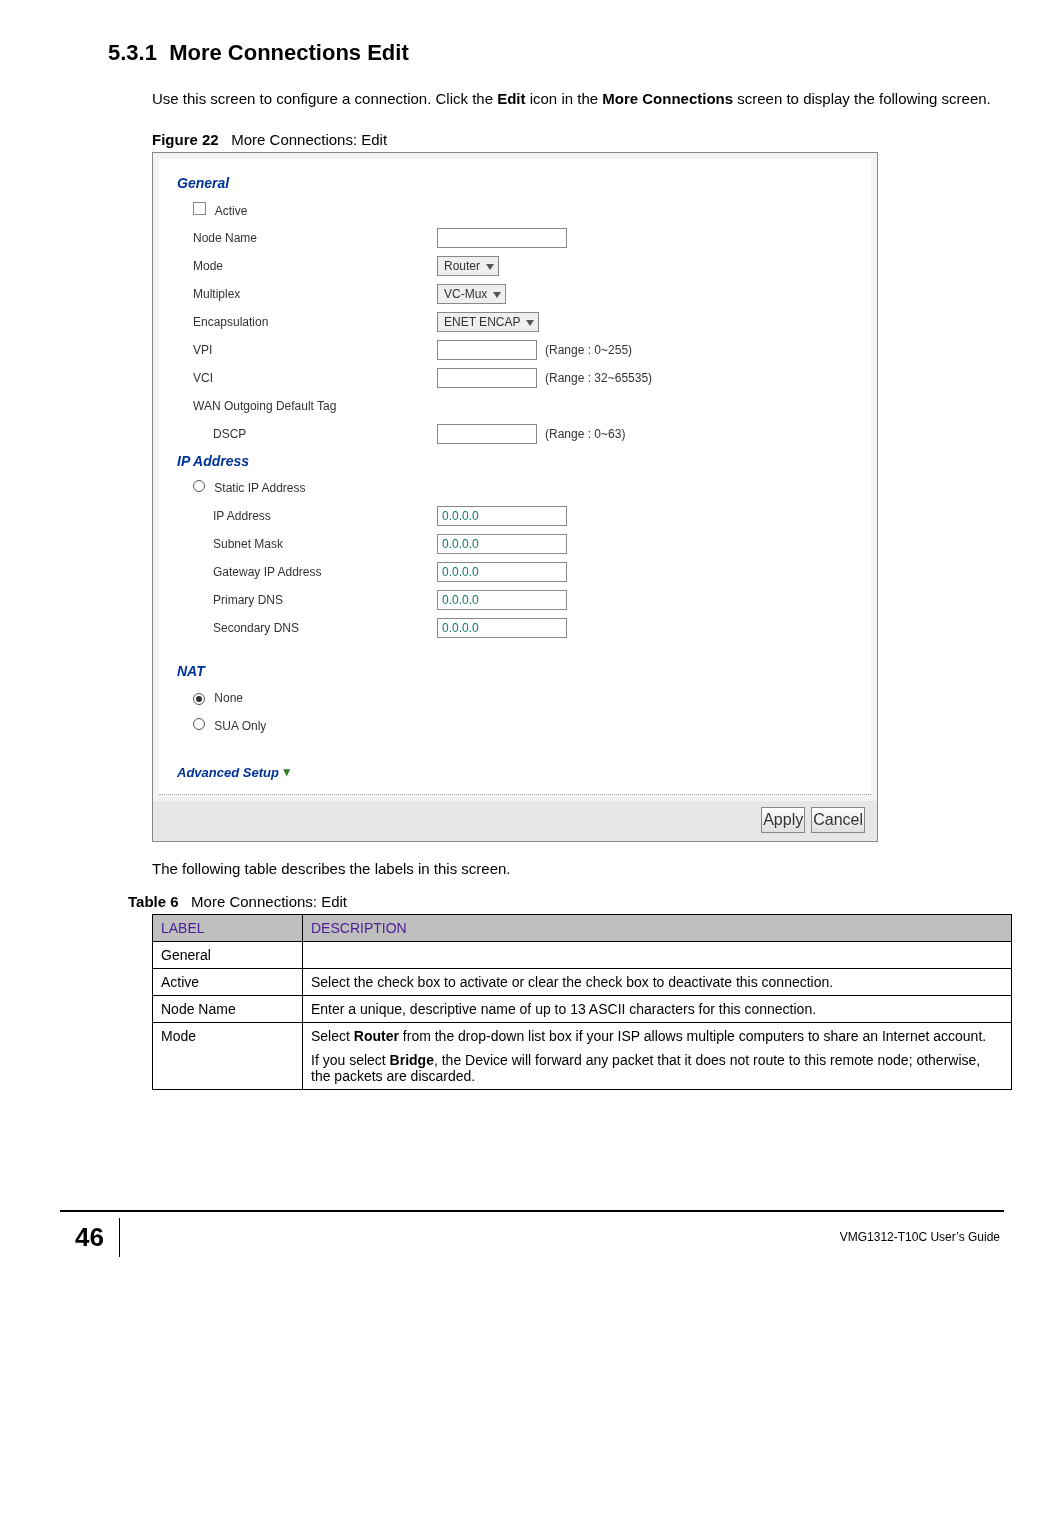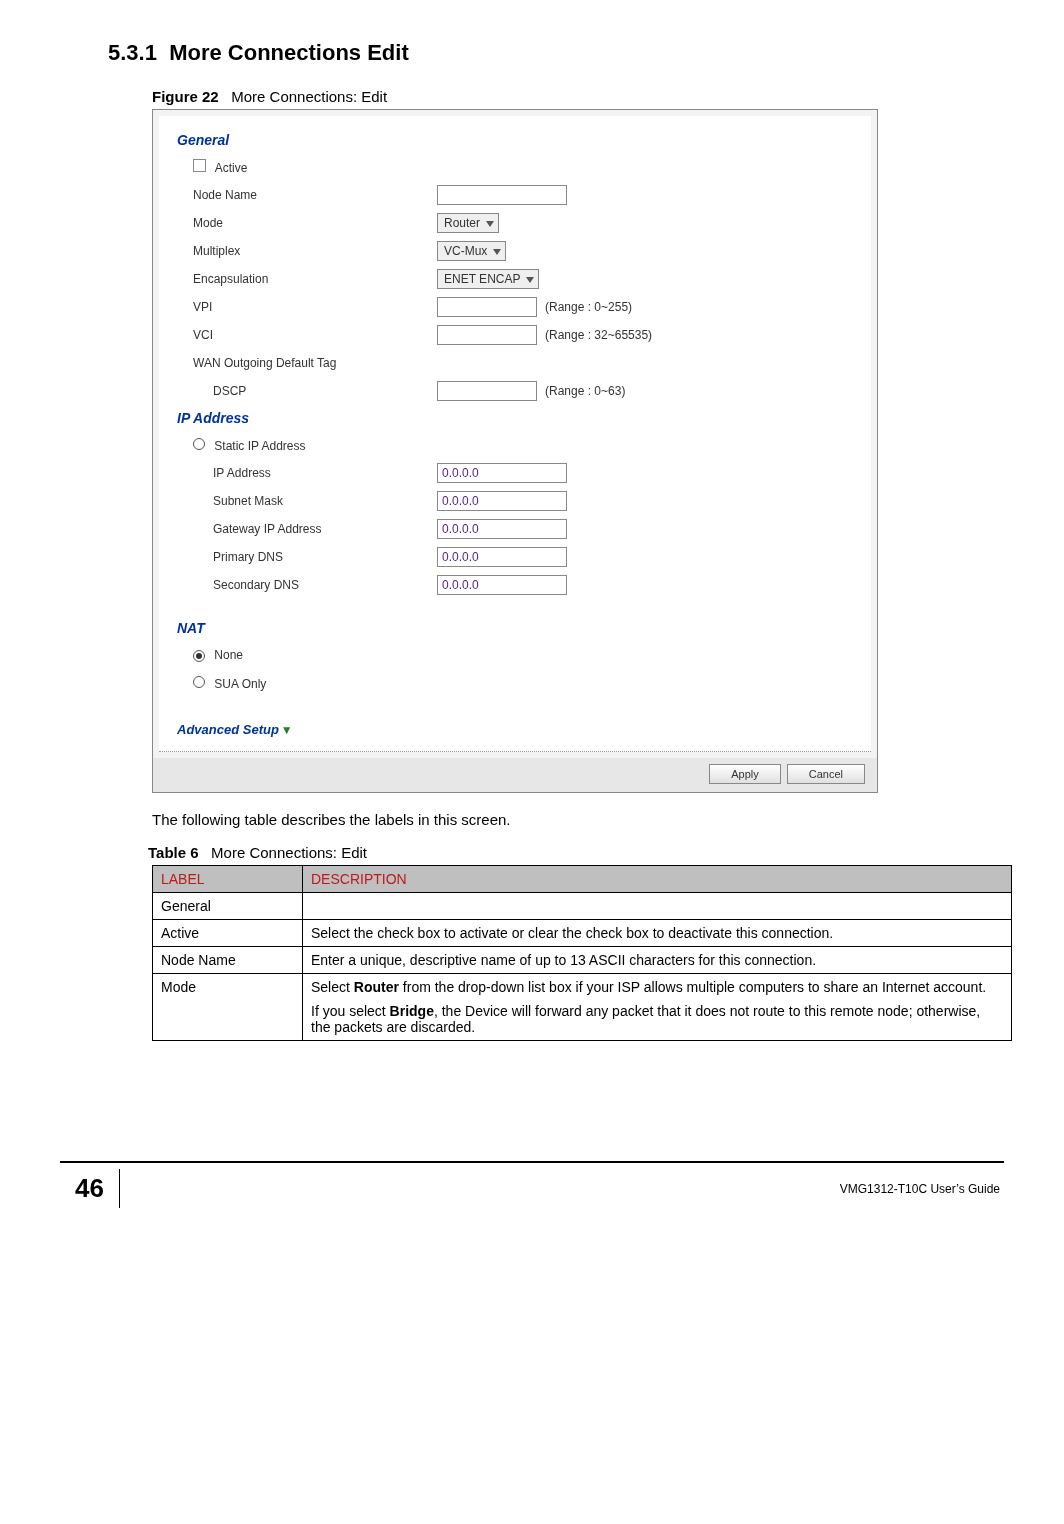--- a/index.html
+++ b/index.html
@@ -90,21 +90,21 @@
     background: #fff;
     height: 20px;
     width: 130px;
     padding: 0 4px;
     font-size: 12px;
     color: #aaa;
     display: inline-flex;
     align-items: center;
   }
   .fake-input.disabled {
-    color: #4c1d95;
+    color: #0f766e;
   }
   .fake-select {
     border: 1px solid #888;
     background: #efefef;
     height: 20px;
     padding: 0 18px 0 6px;
     font-size: 12px;
     display: inline-flex;
     align-items: center;
     position: relative;
@@ -163,49 +163,49 @@
   }
   .figure-footer {
     display: flex;
     justify-content: flex-end;
     padding: 6px 12px 8px 0;
     background: #e7e7e7;
   }
   .fake-button {
     border: 1px solid #888;
     background: linear-gradient(#fefefe,#e0e0e0);
-    padding: 3px 21px;
-    font-size: 11px;
+    padding: 3px 1px;
+    font-size: 16px;
     margin-left: 6px;
   }
   .below-fig {
     font-size: 15px;
     margin: 18px 0 16px 92px;
   }
   .table-caption {
     font-size: 15px;
-    margin: 0 0 4px 88px;
+    margin: 0 0 4px 68px;
   }
   .table-caption .bold { font-weight: bold; }
   table.desc-table {
     border-collapse: collapse;
     margin-left: 92px;
     width: 860px;
     font-size: 14px;
   }
   .desc-table th, .desc-table td {
     border: 1px solid #000;
     padding: 5px 8px;
     text-align: left;
     vertical-align: top;
   }
   .desc-table thead th {
     background: #bfbfbf;
     font-weight: normal;
-    color: #b91c1c;
+    color: #4c1d95;
   }
   .desc-table td.label-col { width: 150px; }
   .desc-table p { margin: 0 0 8px 0; }
   .desc-table p:last-child { margin-bottom: 0; }
   .bold { font-weight: bold; }
   .footer {
     margin-top: 120px;
     border-top: 2px solid #000;
     display: flex;
     align-items: center;
@@ -229,20 +229,23 @@
 </head>
 <body>
 
 <div class="page">
 
 
   <h2 class="sec-heading">
     <span>5.3.1</span>&nbsp;&nbsp;<span>More Connections Edit</span>
   </h2>
 
+  <p class="intro-text">
+    <span>Use this screen to configure a connection. Click the </span><span class="bold">Edit</span><span> icon in the </span><span class="bold">More Connections</span><span> screen to display the following screen.</span>
+  </p>
 
   <p class="figure-caption">
     <span class="bold">Figure 22</span>&nbsp;&nbsp;&nbsp;<span>More Connections: Edit</span>
   </p>
 
   <div class="figure-box">
     <div class="figure-inner">
 
       
       <div class="section-title">General</div>

